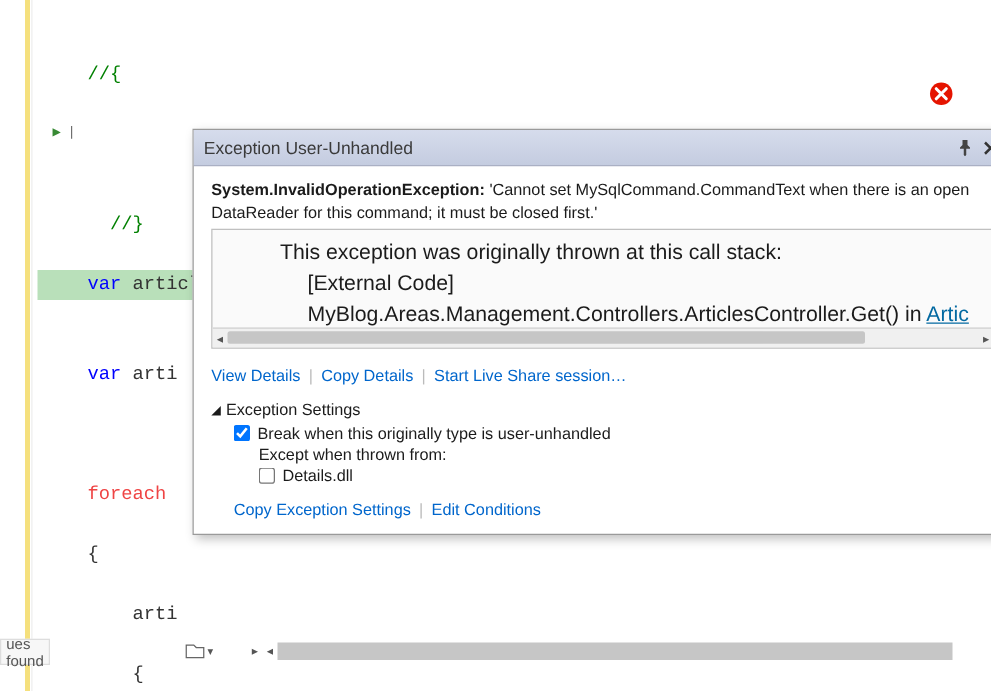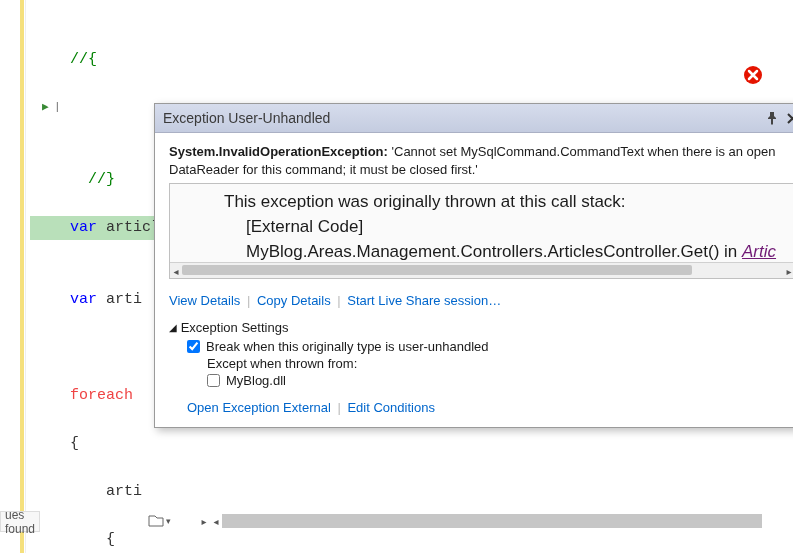--- a/index.html
+++ b/index.html
@@ -83,21 +83,21 @@
     overflow: hidden;
   }
   .stack-content {
     padding: 6px 8px;
     line-height: 1.45;
     font-size: 17px;
     height: 78px;
     overflow: hidden;
     margin-left: 46px;
   }
-  .stack-content .link { color: #701a75; text-decoration: underline; font-style: italic; }
+  .stack-content .link { color: #0369a1; text-decoration: underline; }
   .stack-scroll {
     height: 16px;
     background: #f0f0f0;
     border-top: 1px solid #d0d0d0;
     position: relative;
   }
   .stack-scroll .thumb {
     position: absolute;
     left: 12px; top: 2px;
     height: 10px;
@@ -271,26 +271,26 @@
         <span>Exception Settings</span>
       </div>
       <div class="settings-indent">
         <div class="chk-row">
           <input type="checkbox" checked="" style="">
           <span>Break when this originally type is user-unhandled</span>
         </div>
         <div style="padding-left:20px;margin-top:2px;">Except when thrown from:</div>
         <div class="chk-row" style="padding-left:20px;">
           <input type="checkbox" style="">
-          <span>MyBlog.dll</span>
+          <span>Details.dll</span>
         </div>
       </div>
     </div>
     <div class="bottom-links">
-      <span class="alink">Open Exception External</span>
+      <span class="alink">Copy Exception Settings</span>
       <span class="sep">|</span>
       <span class="alink">Edit Conditions</span>
     </div>
   </div>
 </div>
 
 <div class="statusbar">
   <div class="scroll-region">
     <div class="issues">ues found</div>
     <div class="tagctl">

